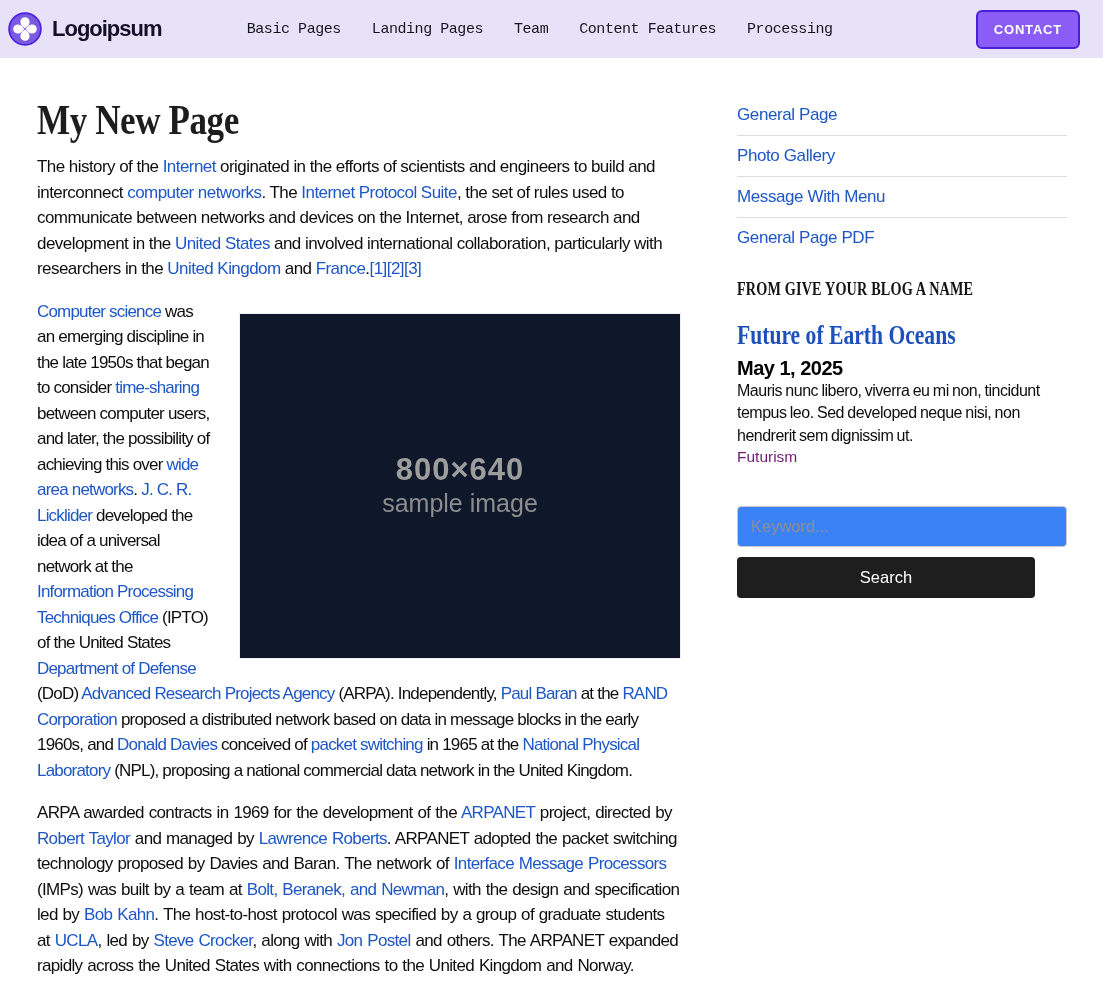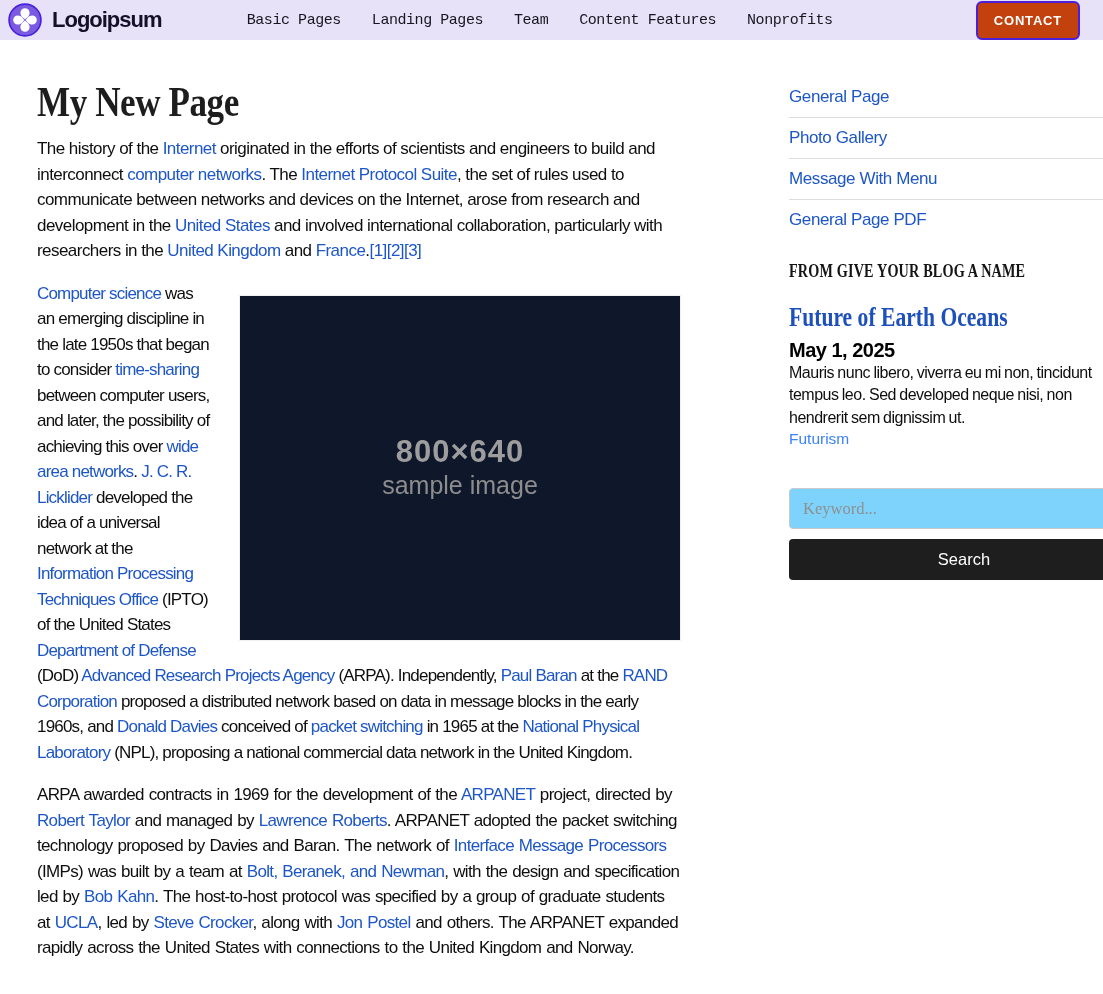--- a/index.html
+++ b/index.html
@@ -2,42 +2,42 @@
 <html><head>
 <meta charset="utf-8">
 <style>
   * { margin:0; padding:0; box-sizing:border-box; }
   html,body { width:1103px; height:994px; overflow:hidden; background:#ffffff; }
   body { font-family:"Liberation Sans",sans-serif; color:#101010; }
 
   
   .site-header {
     display:flex; align-items:center;
-    height:40px; background:#e8e2f8;
+    height:58px; background:#e8e2f8;
     padding:0 23px 0 8px;
   }
   .brand { display:flex; align-items:center; gap:10px; cursor:pointer; }
   .logo-svg { width:34px; height:34px; display:block; }
   .brand-name {
     font-size:22px; font-weight:bold; color:#15102a; letter-spacing:-1px;
   }
   .main-nav {
     flex:1; display:flex; justify-content:center; align-items:center;
     gap:31px; font-size:15px; margin-right:58px;
   }
   .main-nav a { color:#16161f; text-decoration:none; letter-spacing:-0.45px;font-family:Liberation Mono, monospace; }
   .contact-btn {
-    background:#c2410c; border:2px solid #4c20d9; border-radius:6px;
+    background:#8b5cf6; border:2px solid #4c20d9; border-radius:6px;
     color:#ffffff; font-weight:bold; font-size:13px; letter-spacing:0.8px;
     padding:10px 16px; font-family:"Liberation Sans",sans-serif; cursor:pointer;
   }
 
   
   .page {
-    display:flex; gap:88px;
+    display:flex; gap:36px;
     padding:37px 32px 0 37px;
   }
   .article-col { width:644px; flex:0 0 644px; }
   .sidebar-col { width:330px; flex:0 0 330px;margin-left:20px; }
 
   
   .page-title {
     font-family:"Liberation Serif",serif; font-weight:bold;
     font-size:42px; letter-spacing:-0.5px; color:#1d1d1d;
     margin-bottom:12px; line-height:44px; padding-top:3px;
@@ -78,33 +78,33 @@
   .post-title {
     display:block; margin-top:21px;
     font-family:"Liberation Serif",serif; font-weight:bold;
     font-size:27px; color:#1d50bb; text-decoration:none; line-height:1.1;
     transform:scaleX(0.8); transform-origin:0 0;
   }
   .post-date { margin-top:6px; font-size:20px; font-weight:bold; color:#000000; letter-spacing:-0.5px; }
   .post-excerpt { margin-top:0; font-size:16px; line-height:22.5px; color:#0e0e0e; letter-spacing:-0.5px; word-spacing:-0.6px; }
   .post-tag {
     display:inline-block; margin-top:1px; font-size:15.5px;
-    color:#3b82f6; text-decoration:none;
+    color:#701a75; text-decoration:none;
   }
 
   .search-widget { margin-top:40px; }
   .search-input {
     display:block; width:330px; height:41px;
-    border:1px solid #c9c9c9; border-radius:4px; background:#7dd3fc;
-    font-size:16.5px; font-family:Liberation Serif, serif;
+    border:1px solid #c9c9c9; border-radius:4px; background:#3b82f6;
+    font-size:16.5px; font-family:Liberation Sans, sans-serif;
     color:#222; padding:0 13px; outline:none;
   }
   .search-input::placeholder { color:#8f8f8f; }
   .search-btn {
-    display:block; width:350px; height:41px; margin-top:10px;
+    display:block; width:298px; height:41px; margin-top:10px;
     background:#1e1e1e; color:#ffffff; border:none; border-radius:4px;
     font-size:16.5px; font-family:"Liberation Sans",sans-serif; cursor:pointer;
   }
 </style>
 </head>
 <body>
 
 <header class="site-header" data-name="site-header">
   <div class="brand" data-name="brand">
     <svg class="logo-svg" data-name="logo-icon" viewBox="0 0 34 34">
@@ -116,21 +116,21 @@
         <path d="M0,-0.6 C -1.3,-1.9 -4.6,-3.4 -4.6,-7.2 A 4.6,4.6 0 1,1 4.6,-7.2 C 4.6,-3.4 1.3,-1.9 0,-0.6 Z" transform="rotate(270)"></path>
       </g>
     </svg>
     <span class="brand-name" data-name="brand-name">Logoipsum</span>
   </div>
   <nav class="main-nav" data-name="main-nav">
     <a href="#" data-name="nav-item-basic-pages">Basic Pages</a>
     <a href="#" data-name="nav-item-landing-pages">Landing Pages</a>
     <a href="#" data-name="nav-item-team">Team</a>
     <a href="#" data-name="nav-item-content-features">Content Features</a>
-    <a href="#" data-name="nav-item-nonprofits">Nonprofits</a>
+    <a href="#" data-name="nav-item-nonprofits">Processing</a>
   </nav>
   <button class="contact-btn" data-name="contact-button">CONTACT</button>
 </header>
 
 <div class="page" data-name="page-body">
 
   <article class="article-col" data-name="article">
     <h1 class="page-title" data-name="page-title">My New Page</h1>
 
     <p class="body-p" data-name="paragraph-1"><span><span data-name="text-segment">The history of the </span><a href="#" class="inline-link" data-name="inline-link">Internet</a><span data-name="text-segment"> originated in the efforts of scientists and engineers to build and interconnect </span><a href="#" class="inline-link" data-name="inline-link">computer networks</a><span data-name="text-segment">. The </span><a href="#" class="inline-link" data-name="inline-link">Internet Protocol Suite</a><span data-name="text-segment">, the set of rules used to communicate between networks and devices on the Internet, arose from research and development in the </span><a href="#" class="inline-link" data-name="inline-link">United States</a><span data-name="text-segment"> and involved international collaboration, particularly with researchers in the </span><a href="#" class="inline-link" data-name="inline-link">United Kingdom</a><span data-name="text-segment"> and </span><a href="#" class="inline-link" data-name="inline-link">France</a><span data-name="text-segment">.</span><a href="#" class="inline-link" data-name="inline-link">[1]</a><a href="#" class="inline-link" data-name="inline-link">[2]</a><a href="#" class="inline-link" data-name="inline-link">[3]</a></span></p>

